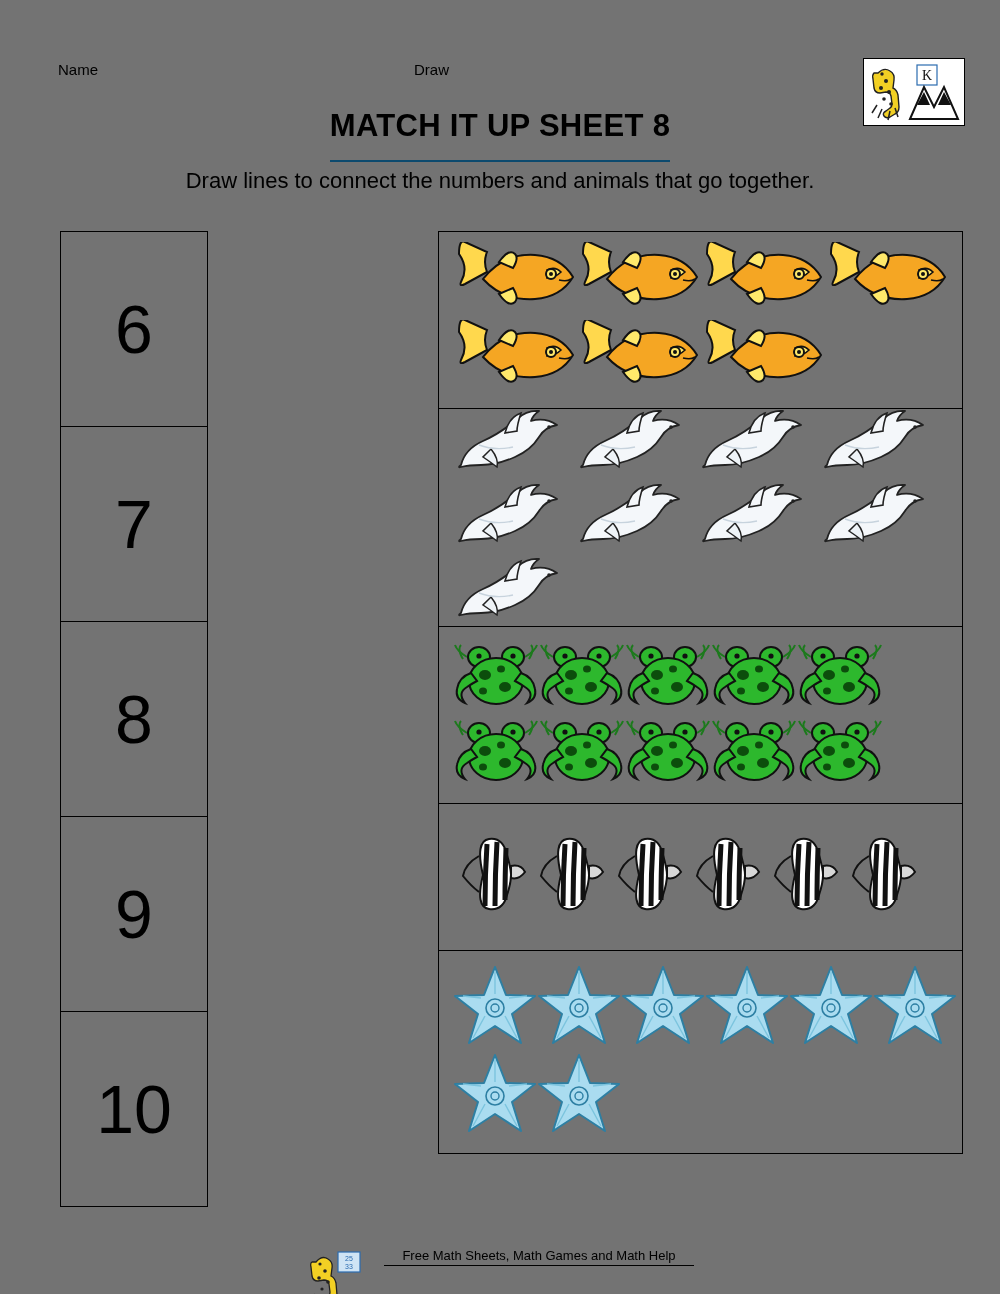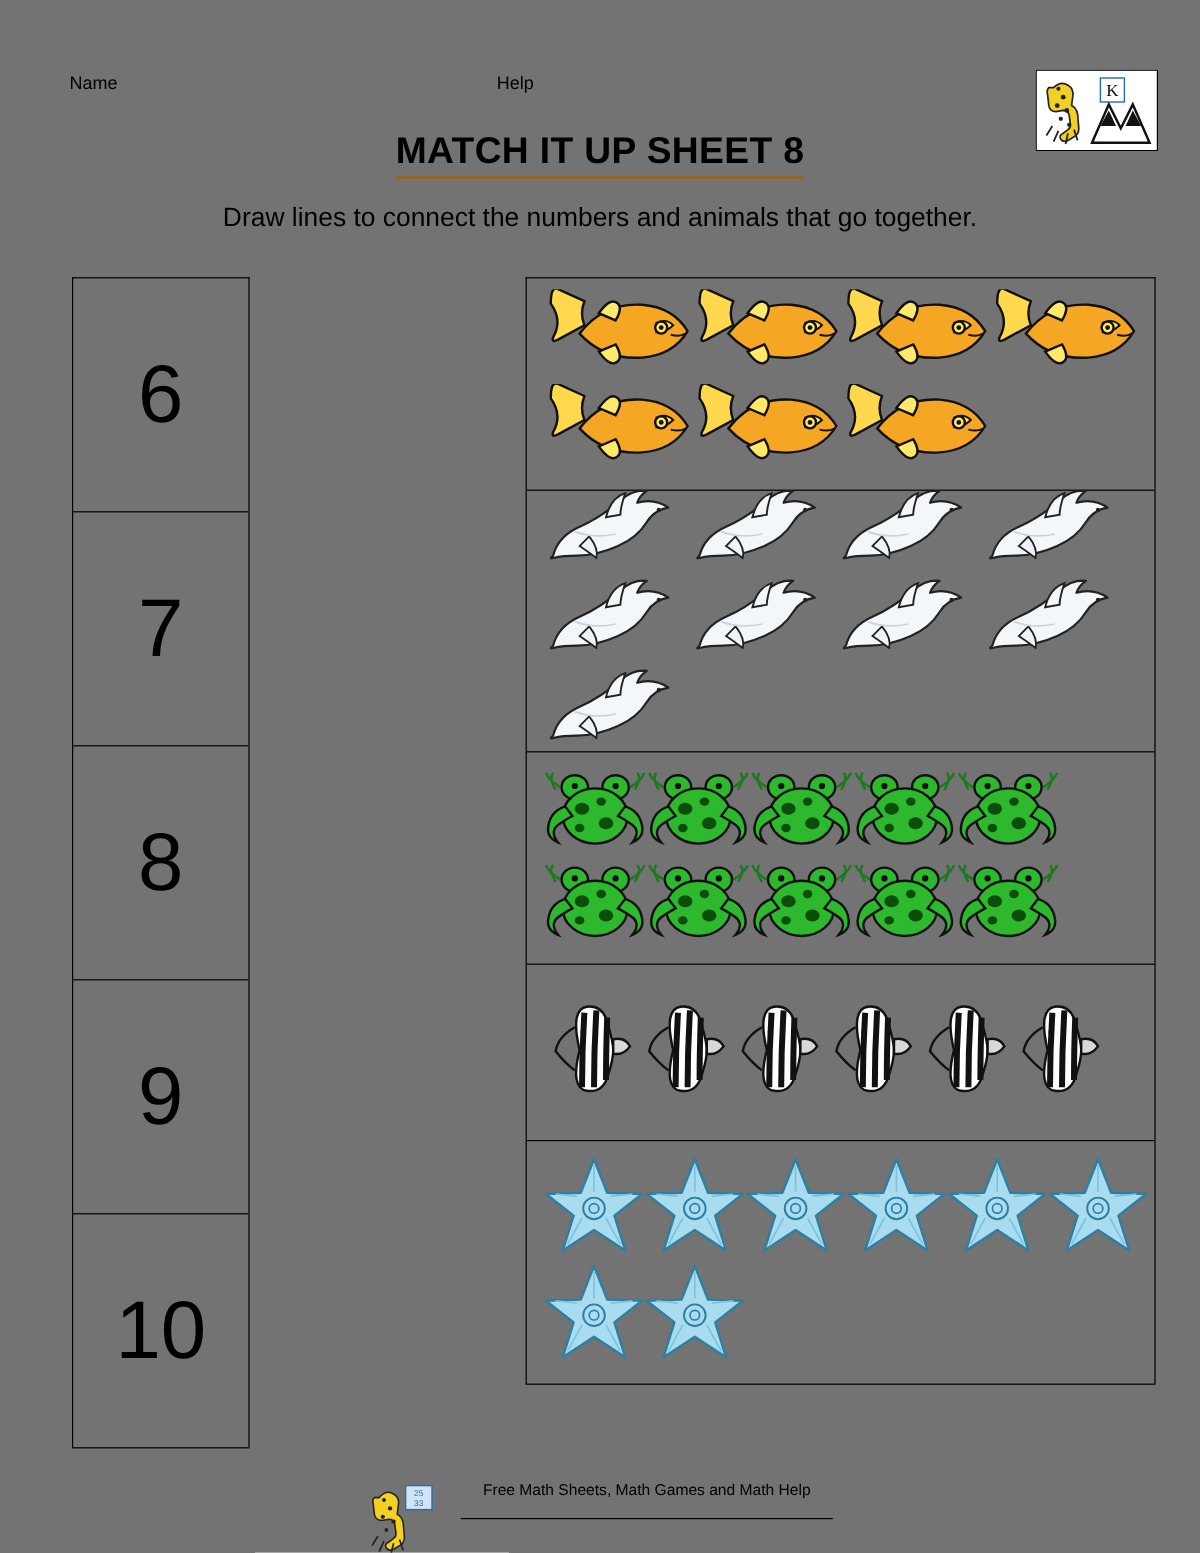--- a/index.html
+++ b/index.html
@@ -50,22 +50,22 @@
     position: absolute;
     left: 0;
     right: 0;
     top: 108px;
     text-align: center;
     font-size: 31px;
     font-weight: 700;
     letter-spacing: .3px;
   }
   .title span {
-    border-bottom: 2px solid #a16207;
-    padding-bottom: 4px;
+    border-bottom: 2px solid #0c4a6e;
+    padding-bottom: 17px;
   }
   .subtitle {
     position: absolute;
     left: 0;
     right: 0;
     top: 168px;
     text-align: center;
     font-size: 22px;
   }
 
@@ -134,21 +134,21 @@
   }
   .footer-inner {
     display: inline-block;
     position: relative;
     text-align: left;
   }
   .footer-tag {
     font-size: 13px;
     text-align: center;
     margin-left: 78px;
-    padding-bottom: 16px;
+    padding-bottom: 2px;
     border-bottom: 1.5px solid #000;
     width: 310px;
   }
   .footer-url {
     font-size: 29px;
     font-weight: 700;
     letter-spacing: .5px;
     margin-left: 56px;
     margin-top: 2px;
     font-family: "DejaVu Sans", sans-serif;
@@ -158,21 +158,21 @@
     left: 0;
     top: 0;
   }
 </style>
 </head>
 <body>
 
 <div class="page">
 
   <div class="hdr-name">Name</div>
-  <div class="hdr-date">Help</div>
+  <div class="hdr-date">Draw</div>
 
   <div class="logo-box">
     <svg width="100" height="66" viewBox="0 0 100 66">
 
       <g>
         <path d="M14 14 q6 -6 12 -2 q5 3 4 9 l-1 8 q4 2 5 7 l1 12 q0 5 -4 7 l-5 3 q-4 2 -6 -1 q-2 -3 2 -5 l4 -3 q2 -1 2 -4 l-1 -8 q-1 -4 -5 -4 l-6 1 q-5 0 -6 -5 l-1 -9 q-1 -4 1 -6z" fill="#f2d024" stroke="#222" stroke-width="1.4"></path>
         <circle cx="18" cy="15" r="1.7" fill="#222"></circle>
         <circle cx="22" cy="22" r="2" fill="#222"></circle>
         <circle cx="17" cy="29" r="2" fill="#222"></circle>
         <circle cx="25" cy="33" r="2" fill="#222"></circle>

